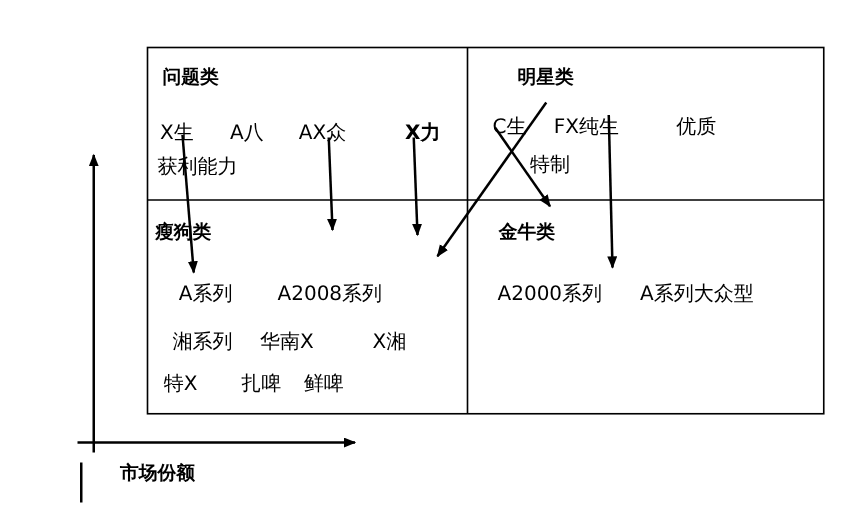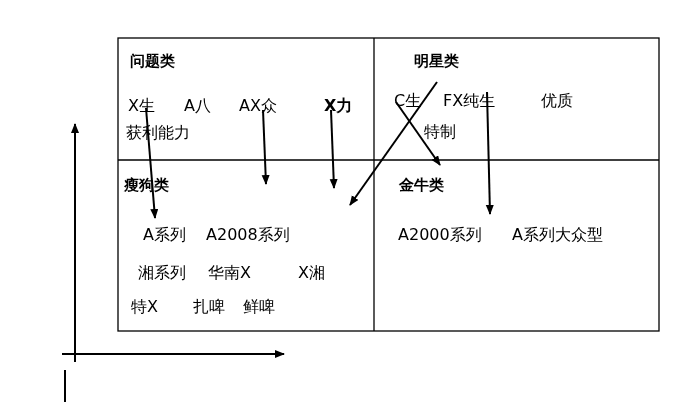--- a/index.html
+++ b/index.html
@@ -88,25 +88,26 @@
   <span class="txt" style="left:239px; top:96px">AX众</span>
   <span class="txt bold" style="left:324px; top:96px">X力</span>
   <span class="txt" style="left:126px; top:123px">获利能力</span>
 
   <span class="txt" style="left:394px; top:91px">C生</span>
   <span class="txt" style="left:443px; top:91px">FX纯生</span>
   <span class="txt" style="left:541px; top:91px">优质</span>
   <span class="txt" style="left:424px; top:122px">特制</span>
 
   <span class="txt" style="left:143px; top:225px">A系列</span>
-  <span class="txt" style="left:206px; top:225px">A2008系列</span>
+  <span class="txt" style="left:222px; top:225px">A2008系列</span>
   <span class="txt" style="left:138px; top:263px">湘系列</span>
   <span class="txt" style="left:208px; top:263px">华南X</span>
   <span class="txt" style="left:298px; top:263px">X湘</span>
   <span class="txt" style="left:131px; top:297px">特X</span>
   <span class="txt" style="left:193px; top:297px">扎啤</span>
   <span class="txt" style="left:243px; top:297px">鲜啤</span>
 
   <span class="txt" style="left:398px; top:225px">A2000系列</span>
   <span class="txt" style="left:512px; top:225px">A系列大众型</span>
 
+  <div class="x-axis-label">市场份额</div>
 
 </div>
 
 </body></html>

